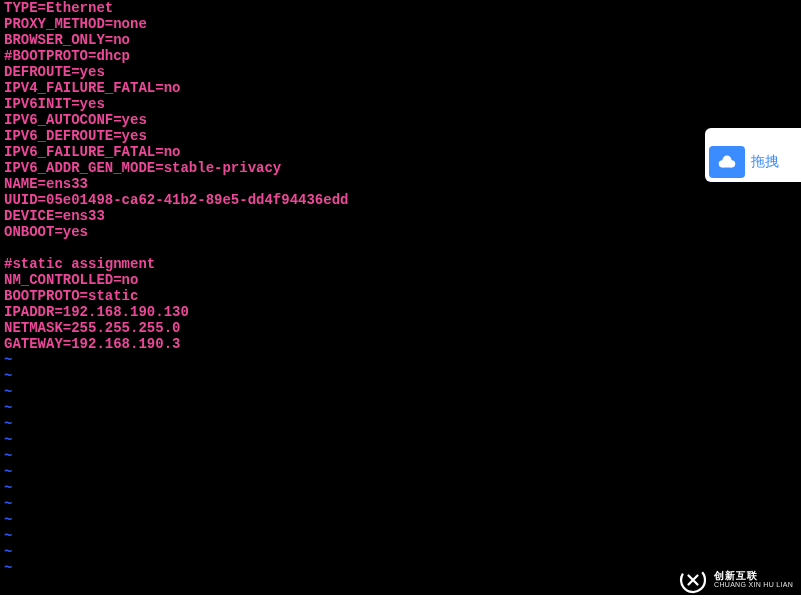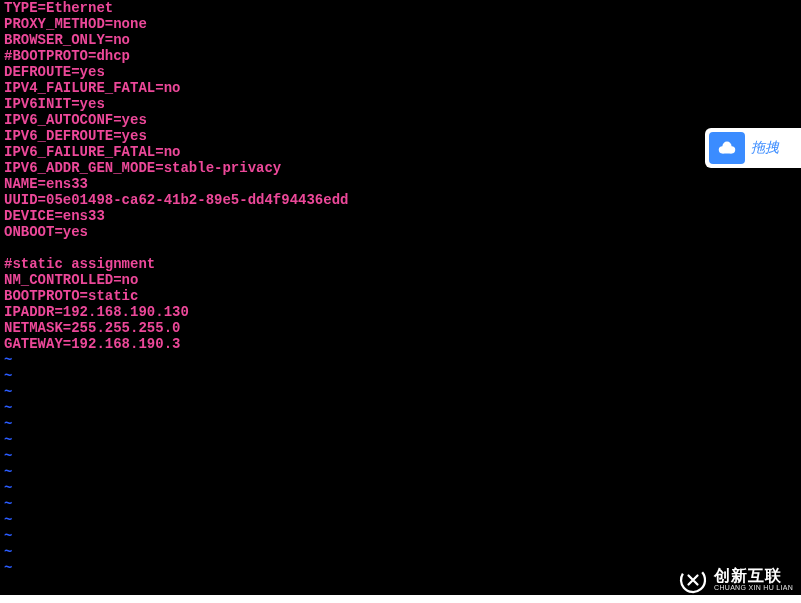--- a/index.html
+++ b/index.html
@@ -34,25 +34,24 @@
   }
   .floating-button {
     position: absolute;
     right: 0;
     top: 128px;
     height: 40px;
     background: #ffffff;
     border-radius: 6px 0 0 6px;
     display: flex;
     align-items: center;
-    padding: 0 4px 0 4px;
+    padding: 14px 4px 0 4px;
     box-shadow: 0 2px 8px rgba(0,0,0,0.3);
     overflow: hidden;
     width: 88px;
-    font-style: italic;
   }
   .floating-button .icon-wrap {
     width: 36px;
     height: 32px;
     background: #3b8cff;
     border-radius: 4px;
     display: flex;
     align-items: center;
     justify-content: center;
     margin-right: 6px;
@@ -77,21 +76,21 @@
     color: #ffffff;
     font-family: "Microsoft YaHei", sans-serif;
   }
   .watermark .logo {
     width: 30px;
     height: 30px;
     margin-right: 6px;
     flex-shrink: 0;
   }
   .watermark .text-main {
-    font-size: 16px;
+    font-size: 10px;
     font-weight: bold;
     letter-spacing: 1px;
     line-height: 1;
   }
   .watermark .text-sub {
     font-size: 7px;
     letter-spacing: 0.3px;
     opacity: 0.9;
     line-height: 1.2;
   }

